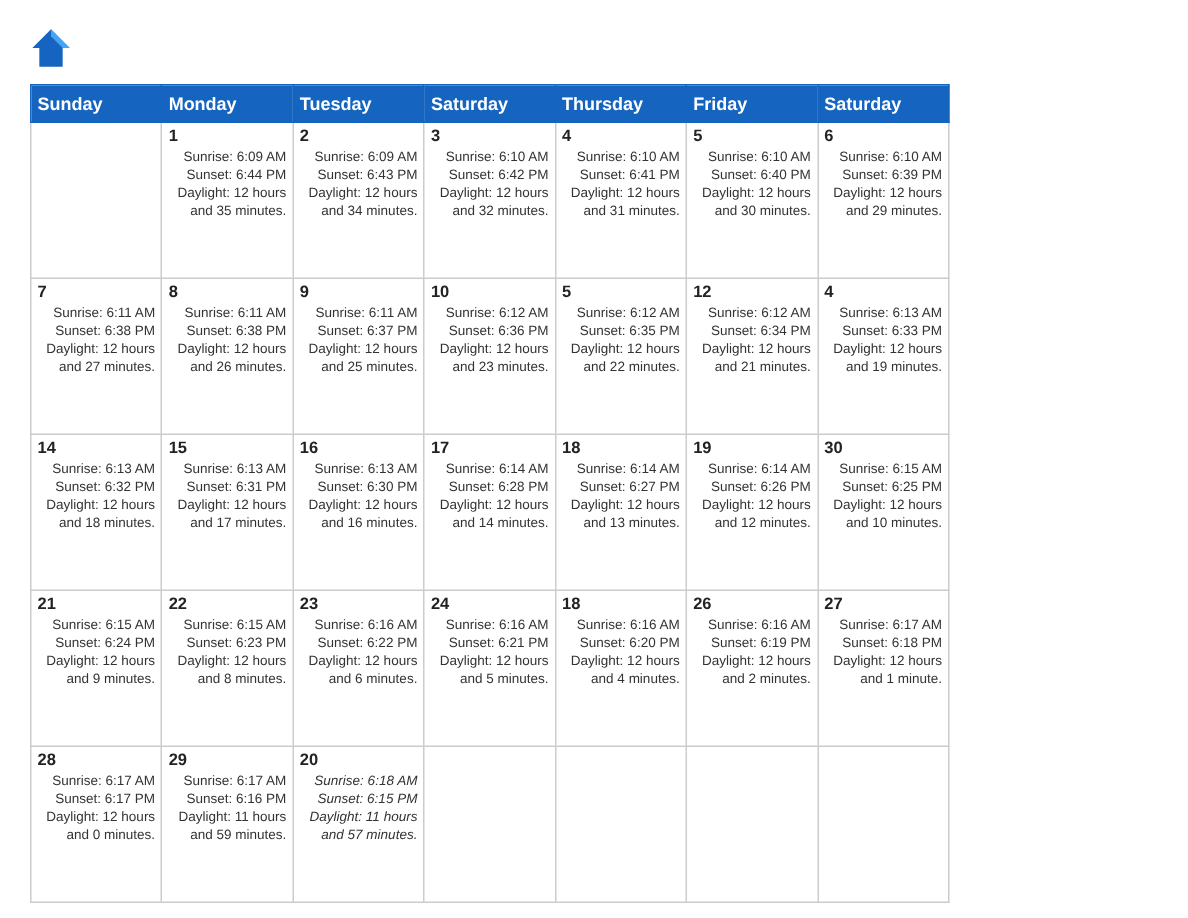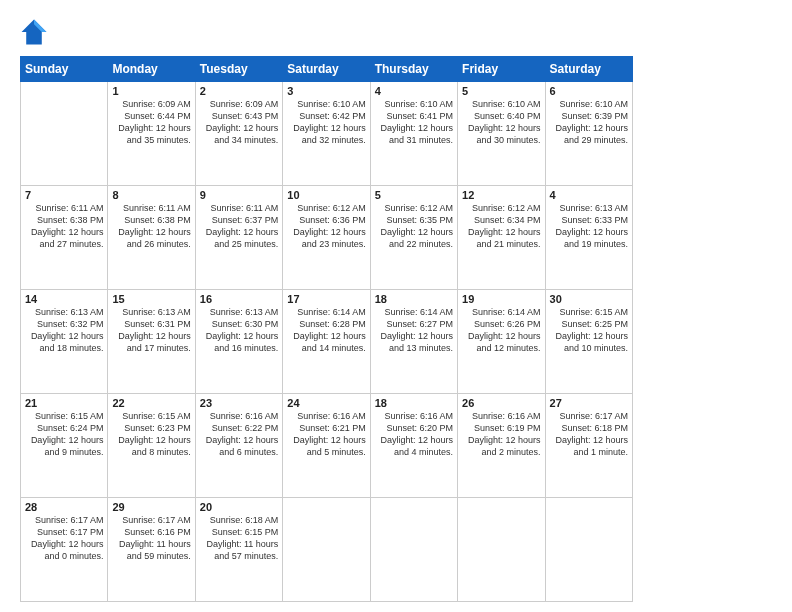--- a/index.html
+++ b/index.html
@@ -333,21 +333,21 @@
           </td>
           <td>
             <span class="day-num">29</span>
             <div class="cell-info" style="white-space: pre-line;">Sunrise: 6:17 AM
 Sunset: 6:16 PM
 Daylight: 11 hours
 and 59 minutes.</div>
           </td>
           <td>
             <span class="day-num">20</span>
-            <div class="cell-info" style="white-space: pre-line;">Sunrise: 6:18 AM
+            <div class="cell-info" style="white-space: pre-line; font-style: italic;">Sunrise: 6:18 AM
 Sunset: 6:15 PM
 Daylight: 11 hours
 and 57 minutes.</div>
           </td>
           <td class="empty-cell"></td>
           <td class="empty-cell"></td>
           <td class="empty-cell"></td>
           <td class="empty-cell"></td>
         </tr>
       </tbody>

